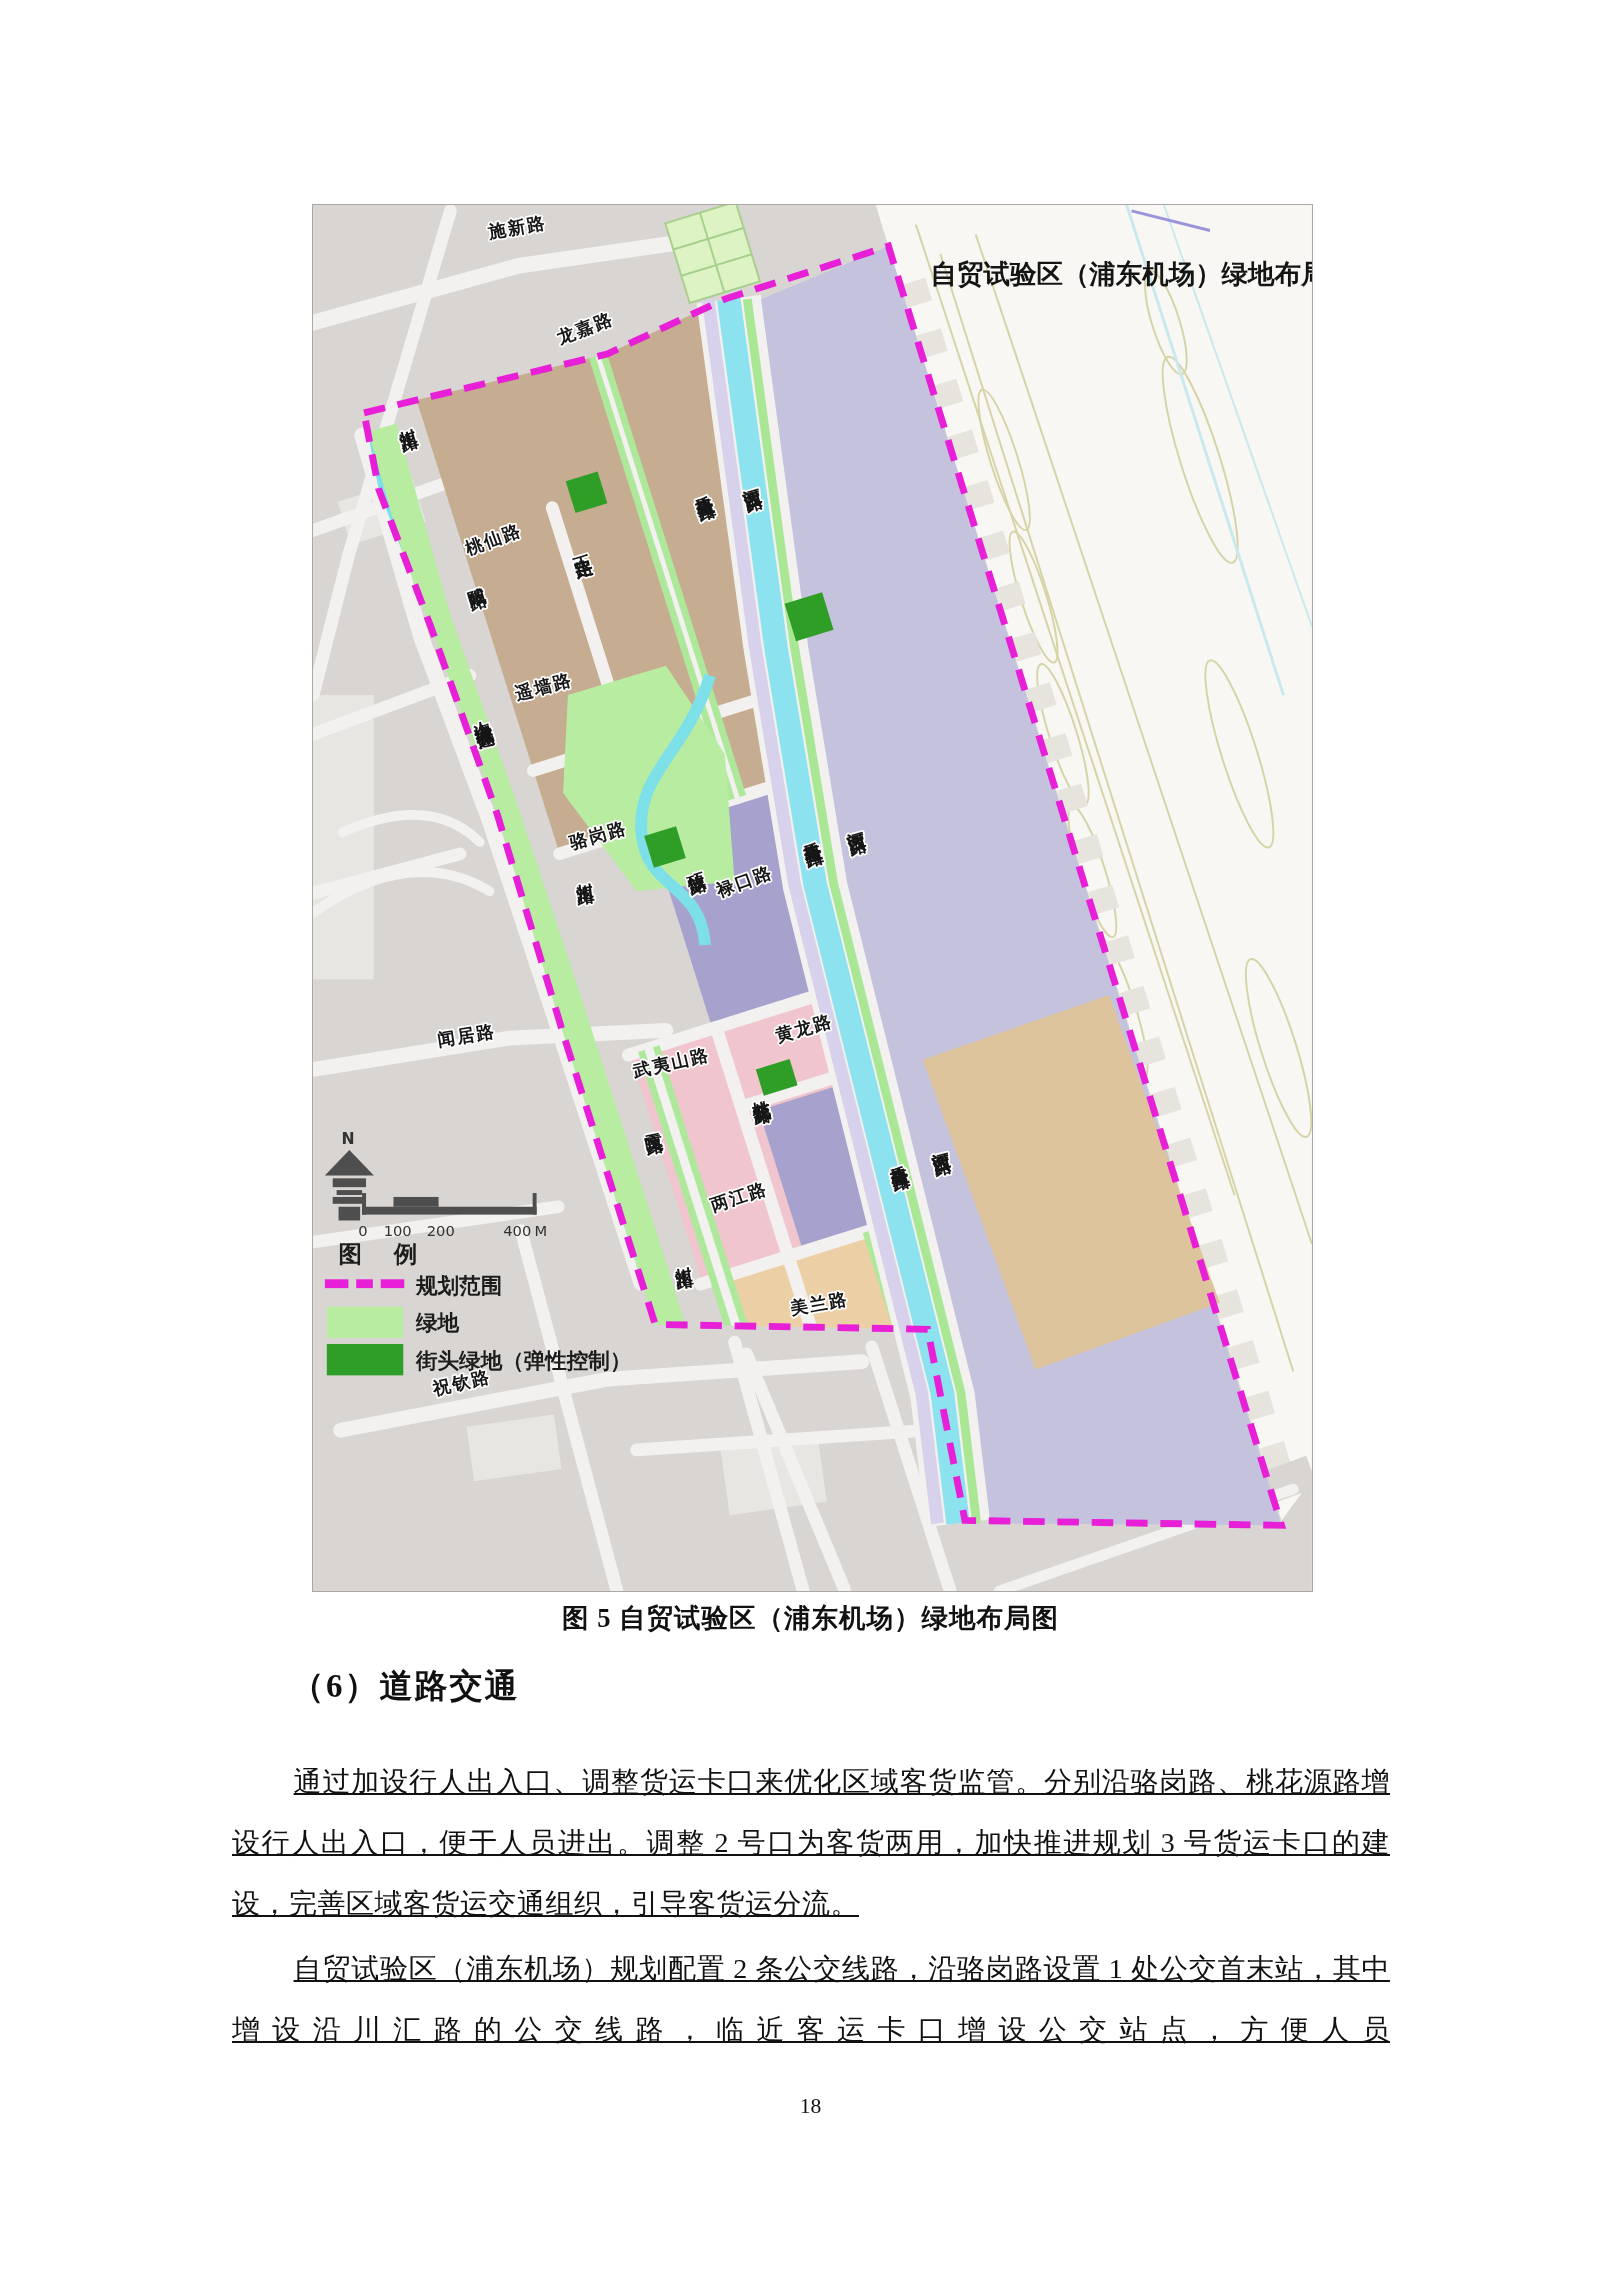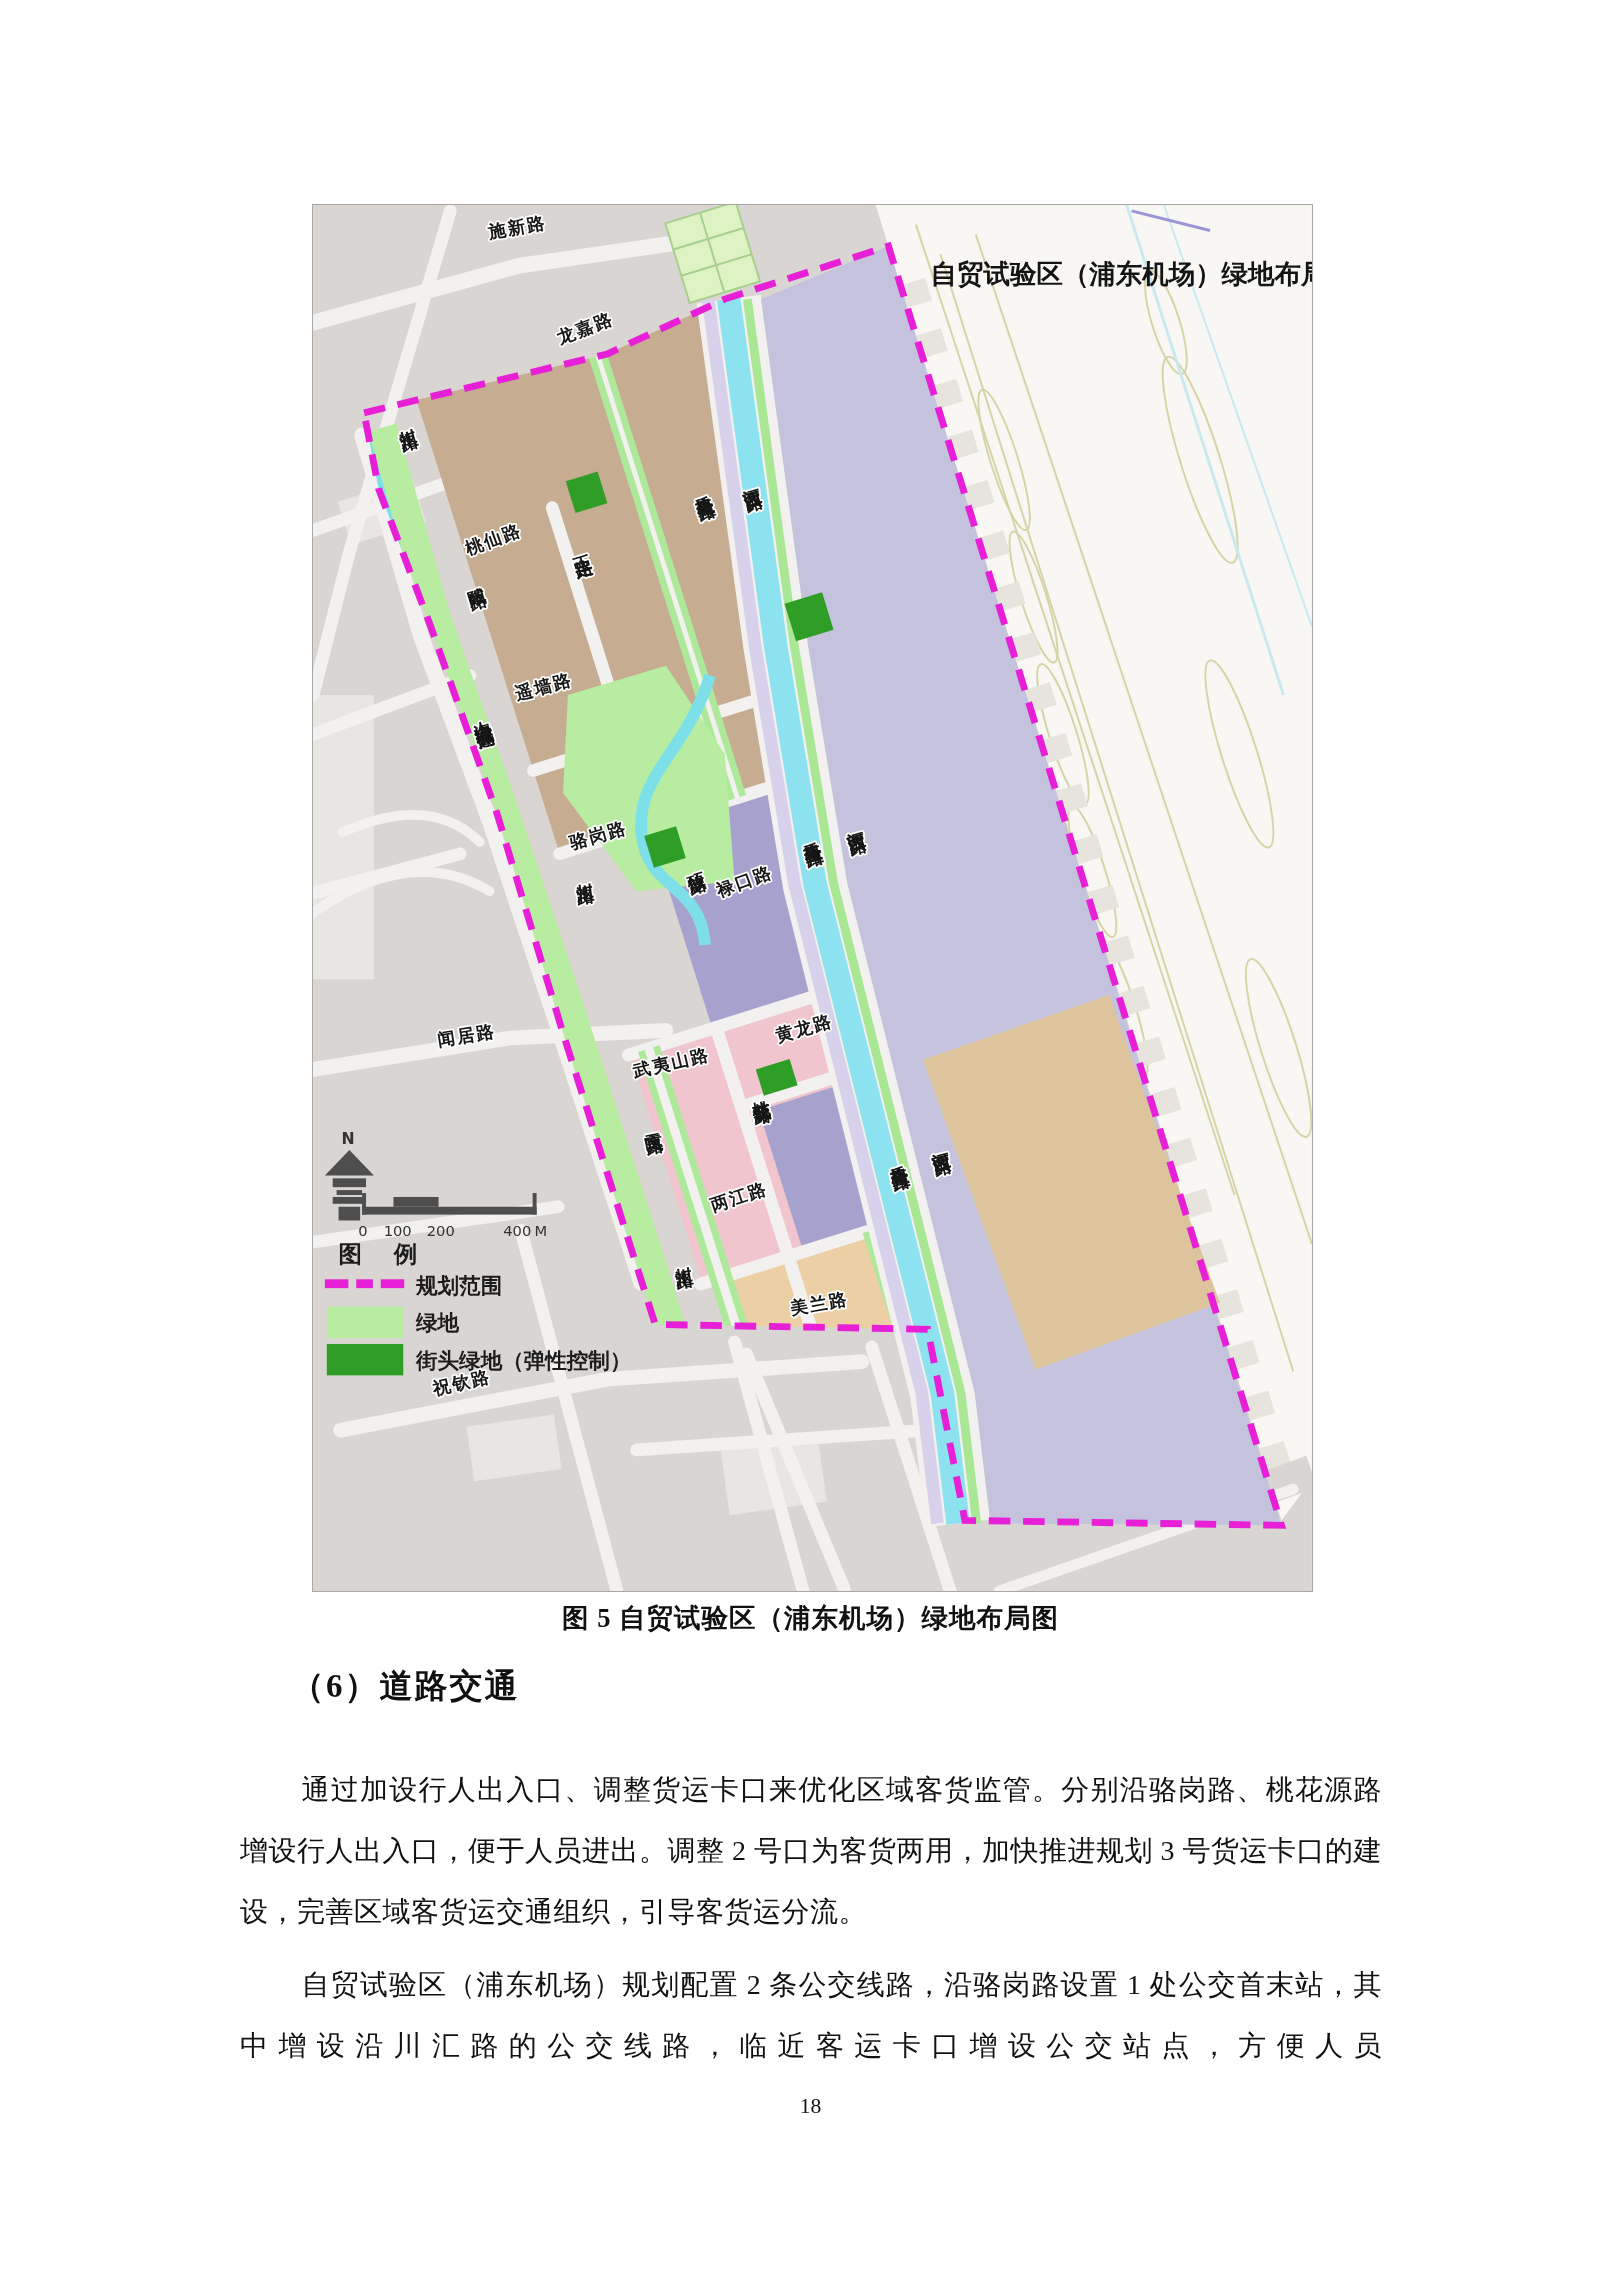--- a/index.html
+++ b/index.html
@@ -14,21 +14,21 @@
   .map-title{font-family:"DejaVu Sans",sans-serif;font-weight:bold;font-size:27px;fill:#141414;}
   .legend-text{font-family:"DejaVu Sans",sans-serif;font-weight:bold;font-size:22px;fill:#1c1c1c;}
   .legend-title{font-family:"DejaVu Sans",sans-serif;font-weight:bold;font-size:24px;fill:#1c1c1c;letter-spacing:12px;}
   .scale-text{font-family:"DejaVu Sans",sans-serif;font-size:15px;fill:#333;}
   .north-text{font-family:"DejaVu Sans",sans-serif;font-weight:bold;font-size:16px;fill:#333;}
   .caption{position:absolute;left:0;top:1600px;width:100%;text-align:center;
         font-weight:bold;font-size:26.5px;letter-spacing:1px;}
   .section-heading{position:absolute;left:259px;top:1664px;font-weight:bold;font-size:33px;letter-spacing:2px;margin-left:32px;}
   .body-text{position:absolute;left:228px;top:1747px;width:1166px;font-size:28px;line-height:61px;
         text-align:justify;letter-spacing:0.5px;}
-  .body-text p{margin:12px;text-indent:2.2em;}
+  .body-text p{margin:4px;text-indent:2.2em;text-decoration:underline;}
   .body-text p.fill-last{text-align-last:justify;}
   .page-number{position:absolute;left:0;top:2094px;width:100%;text-align:center;font-size:21.6px;}
 </style>
 </head>
 <body>
 
 <div class="page">
 
   <div class="map-figure">
     <svg viewBox="0 0 1019 1414" xmlns="http://www.w3.org/2000/svg">

